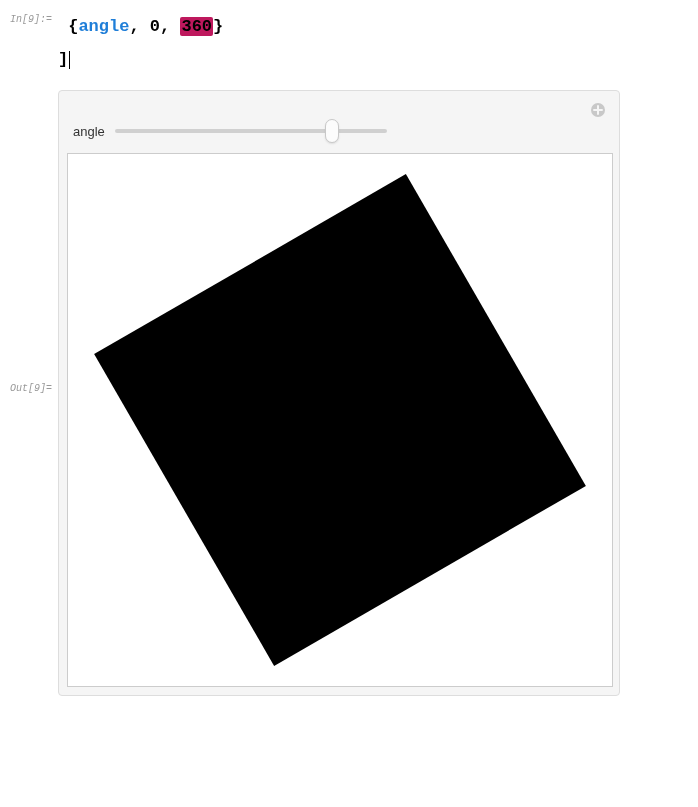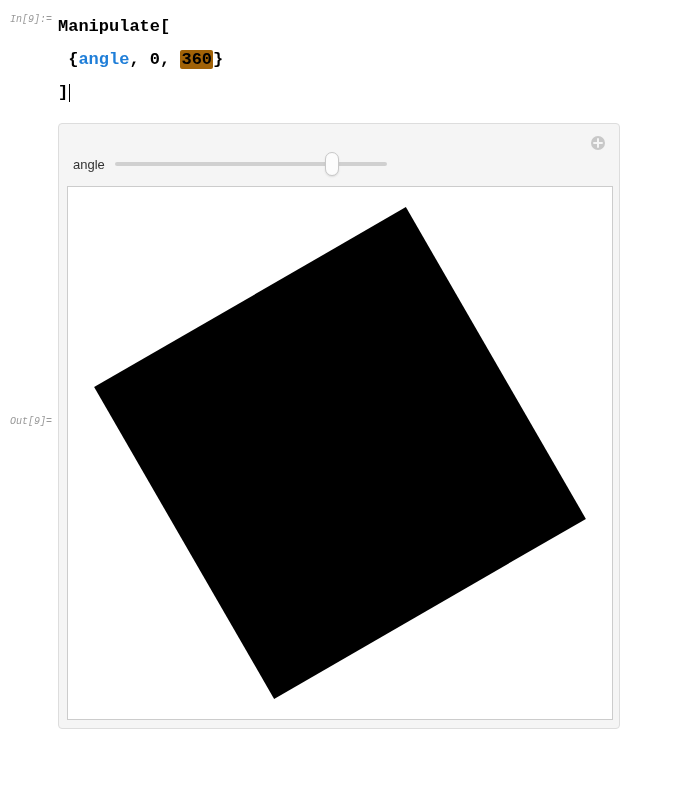--- a/index.html
+++ b/index.html
@@ -37,21 +37,21 @@
       font-weight: bold;
       color: #000;
     }
     .code-line {
       white-space: pre;
     }
     .sym-var {
       color: #1f7ed8;
     }
     .sym-hl {
-      background: #a16207;
+      background: #be185d;
       border-radius: 2px;
       padding: 0 1px;
     }
     .cursor-bar {
       display: inline-block;
       width: 1px;
       height: 18px;
       background: #000;
       vertical-align: middle;
       margin-left: 1px;
@@ -144,21 +144,20 @@
       text-align: right;
     }
   </style>
 </head>
 <body>
 
 <div class="notebook-cell">
   <div class="cell-label">In[9]:=</div>
   <div class="cell-content">
     <div class="code-input">
-      <div class="code-line"><span>Manipulate[</span></div>
       <div class="code-line"><span> {</span><span class="sym-var">angle</span><span>, 0, </span><span class="sym-hl">360</span><span>}</span></div>
       <div class="code-line"><span>]</span><span class="cursor-bar"></span></div>
     </div>
   </div>
 </div>
 
 <div class="output-row">
   <div class="output-label-wrap">
     <div class="output-label">Out[9]=</div>
   </div>

